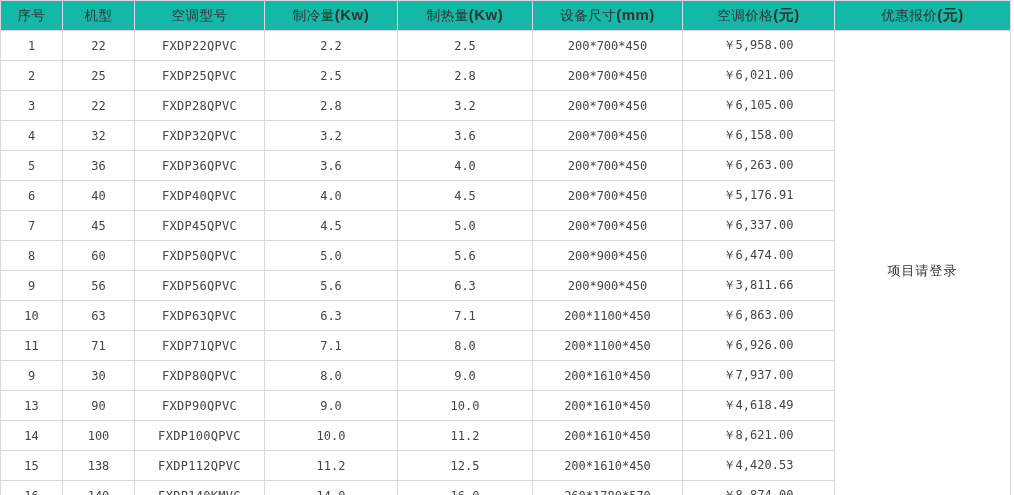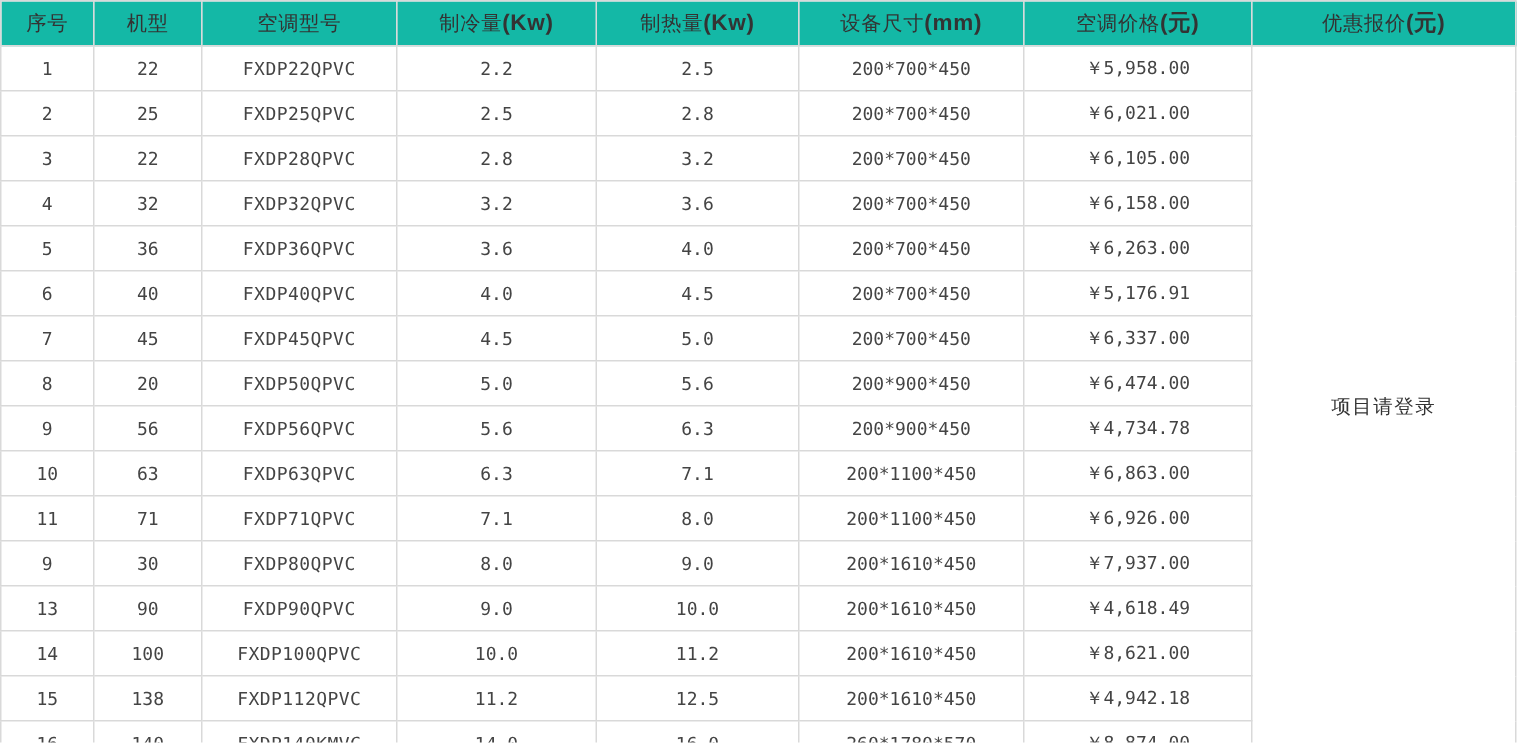--- a/index.html
+++ b/index.html
@@ -169,35 +169,35 @@
         <td class="num">7</td>
         <td class="model">45</td>
         <td class="code">FXDP45QPVC</td>
         <td class="cool">4.5</td>
         <td class="heat">5.0</td>
         <td class="size">200*700*450</td>
         <td class="price">￥6,337.00</td>
       </tr>
       <tr>
         <td class="num">8</td>
-        <td class="model">20</td>
+        <td class="model">60</td>
         <td class="code">FXDP50QPVC</td>
         <td class="cool">5.0</td>
         <td class="heat">5.6</td>
         <td class="size">200*900*450</td>
         <td class="price">￥6,474.00</td>
       </tr>
       <tr>
         <td class="num">9</td>
         <td class="model">56</td>
         <td class="code">FXDP56QPVC</td>
         <td class="cool">5.6</td>
         <td class="heat">6.3</td>
         <td class="size">200*900*450</td>
-        <td class="price">￥4,734.78</td>
+        <td class="price">￥3,811.66</td>
       </tr>
       <tr>
         <td class="num">10</td>
         <td class="model">63</td>
         <td class="code">FXDP63QPVC</td>
         <td class="cool">6.3</td>
         <td class="heat">7.1</td>
         <td class="size">200*1100*450</td>
         <td class="price">￥6,863.00</td>
       </tr>
@@ -237,21 +237,21 @@
         <td class="size">200*1610*450</td>
         <td class="price">￥8,621.00</td>
       </tr>
       <tr>
         <td class="num">15</td>
         <td class="model">138</td>
         <td class="code">FXDP112QPVC</td>
         <td class="cool">11.2</td>
         <td class="heat">12.5</td>
         <td class="size">200*1610*450</td>
-        <td class="price">￥4,942.18</td>
+        <td class="price">￥4,420.53</td>
       </tr>
       <tr>
         <td class="num">16</td>
         <td class="model">140</td>
         <td class="code">FXDP140KMVC</td>
         <td class="cool">14.0</td>
         <td class="heat">16.0</td>
         <td class="size">260*1780*570</td>
         <td class="price">￥8,874.00</td>
       </tr>

